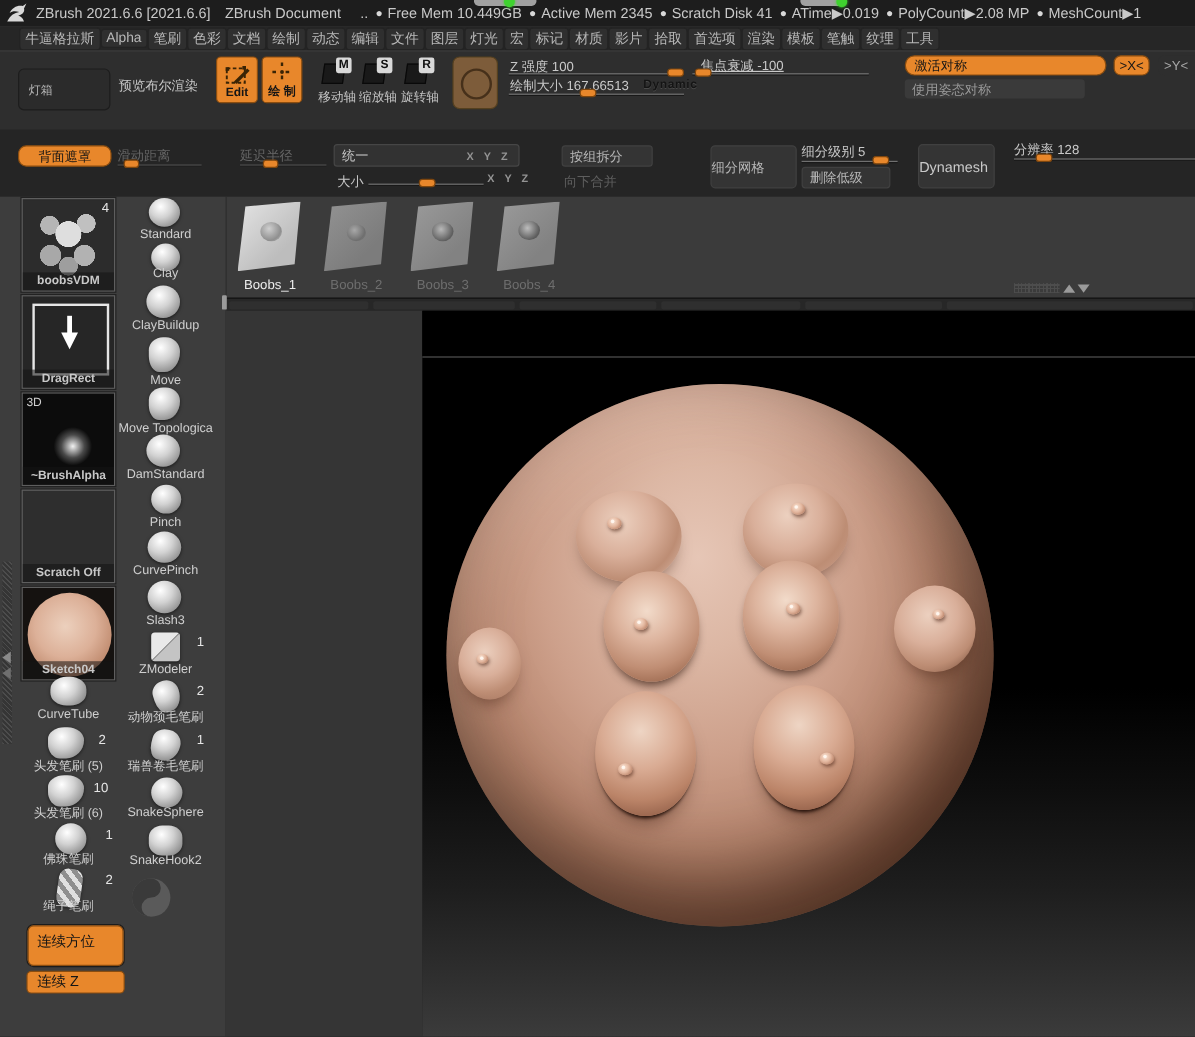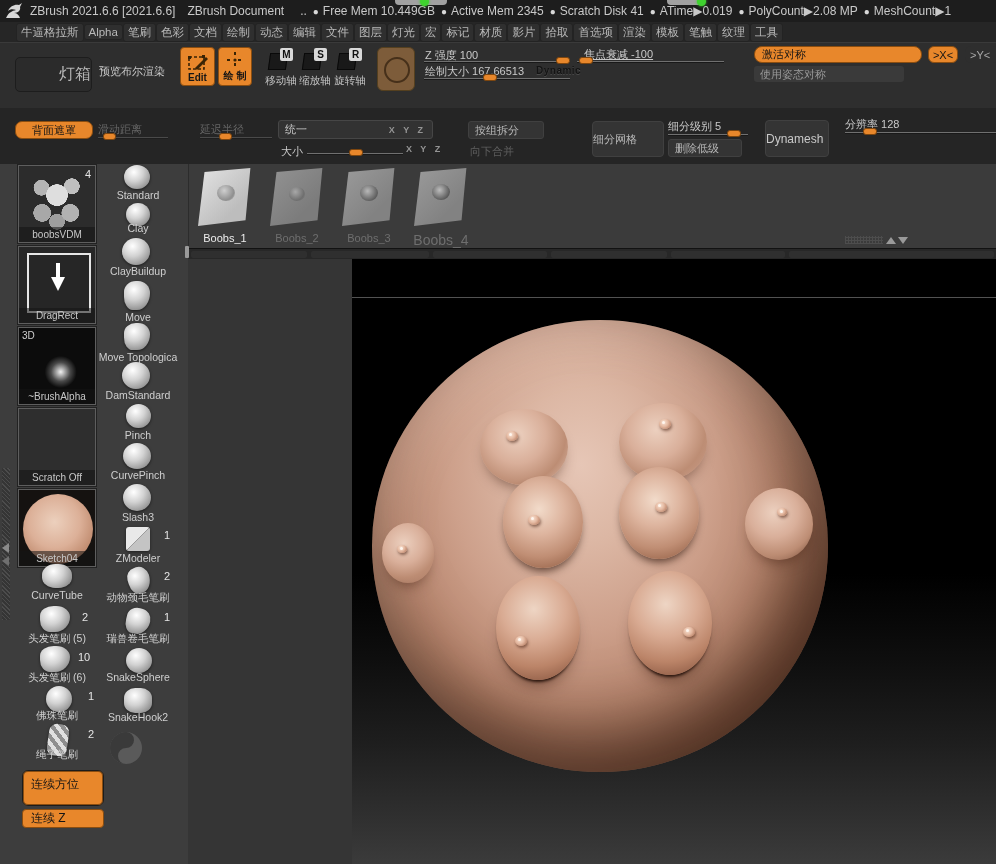--- a/index.html
+++ b/index.html
@@ -16,40 +16,40 @@
   .led{position:absolute;width:9px;height:9px;border-radius:50%;background:#3fd32f;top:-3px;box-shadow:0 0 3px #3fd32f;}
   
   .menubar{left:0;top:22px;width:996px;height:20px;background:#262626;display:flex;align-items:center;
            padding-left:16px;box-sizing:border-box;}
   .menu-item{background:#2f2f2f;border:1px solid #232323;border-radius:3px;color:#b9b9b9;
              font-size:11.5px;padding:1px 4px;white-space:nowrap;}
   
   .shelf1{left:0;top:42px;width:996px;height:66px;background:#2e2e2e;border-top:1px solid #3a3a3a;}
   .shelf2{left:0;top:108px;width:996px;height:56px;background:#252525;}
   .panelbtn{background:#2b2b2b;border:1px solid #1d1d1d;border-radius:5px;color:#b5b5b5;
-            font-size:16px;display:flex;align-items:center;padding-left:8px;box-sizing:border-box;justify-content:flex-end;}
+            font-size:10px;display:flex;align-items:center;padding-left:8px;box-sizing:border-box;}
   .flatbtn{background:#343434;border:1px solid #404040;border-radius:3px;color:#b8b8b8;font-size:11px;
            display:flex;align-items:center;justify-content:flex-start;box-sizing:border-box;}
   .btn-orange{background:#e8872b;border:1px solid #8a4d10;border-radius:5px;color:#151515;
               font-size:11px;display:flex;align-items:center;box-sizing:border-box;}
   .shelf-label{color:#c9c9c9;font-size:11px;white-space:nowrap;}
   .dim{color:#656565;}
   .sline{height:1px;background:#707070;box-shadow:0 1px 0 #191919;}
   .handle{width:14px;height:7px;background:#e8872b;border-radius:3px;border:1px solid #7e460e;box-sizing:border-box;}
   .xyz{color:#949494;font-size:9px;letter-spacing:3px;font-weight:bold;}
   .axis-icon{width:24px;height:22px;}
   .axis-page{position:absolute;left:0;bottom:0;width:16px;height:15px;background:#191919;border:1px solid #090909;transform:skewX(-8deg);}
   .axis-badge{position:absolute;right:0;top:0;width:13px;height:13px;background:#d9d9d9;color:#101010;
               font-size:10px;font-weight:bold;display:flex;align-items:center;justify-content:center;border-radius:2px;}
   .axis-label{color:#c4c4c4;font-size:10.5px;text-align:center;white-space:nowrap;}
   
   .palette{left:0;top:164px;width:188px;height:700px;background:#3d3d3d;border-right:1px solid #2c2c2c;}
   .thumb{background:#2b2b2b;border:1px solid #5e5e5e;box-shadow:0 0 0 1px #222;box-sizing:border-box;}
   .thumb-label{position:absolute;left:0;right:0;bottom:0;height:15px;background:rgba(20,20,20,.55);
-               color:#c8c8c8;font-size:10px;text-align:center;line-height:15px;overflow:hidden;}
+               color:#c8c8c8;font-size:10px;text-align:center;line-height:15px;overflow:hidden;font-weight:bold;}
   .badge-num{color:#e5e5e5;font-size:11px;}
   .brush-icon{border-radius:50%;background:radial-gradient(circle at 38% 30%,#ffffff,#d2d2d2 40%,#949494 78%,#6d6d6d 100%);
               box-shadow:0 1px 3px rgba(0,0,0,.55);}
   .brush-label{color:#cfcfcf;font-size:10.5px;text-align:center;white-space:nowrap;overflow:hidden;}
   .drop{border-radius:55% 55% 60% 40% / 45% 50% 70% 55%;}
   .cube{border-radius:3px;background:linear-gradient(135deg,#e9e9e9 0 48%,#9c9c9c 48% 52%,#c4c4c4 52% 100%);}
   
   .toolrow{left:189px;top:164px;width:807px;height:84px;background:#3b3b3b;}
   .plane{clip-path:polygon(12% 7%,97% 0%,88% 90%,0% 100%);}
   .dotgrip{height:8px;background:repeating-linear-gradient(90deg,#565656 0 1px,transparent 1px 3px),
@@ -396,21 +396,21 @@
   <div class="abs" style="left:268px;top:232px;width:58px;text-align:center;color:#6e6e6e;font-size:11px;"><span>Boobs_2</span></div>
 
   <div class="abs plane" style="left:342px;top:168px;width:54px;height:58px;background:linear-gradient(135deg,#9b9b9b,#828282 70%);">
     <div style="position:absolute;left:34%;top:30%;width:18px;height:16px;border-radius:50%;background:radial-gradient(circle at 42% 38%,#b8b8b8,#5e5e5e 70%,rgba(0,0,0,0));"></div>
   </div>
   <div class="abs" style="left:340px;top:232px;width:58px;text-align:center;color:#6e6e6e;font-size:11px;"><span>Boobs_3</span></div>
 
   <div class="abs plane" style="left:414px;top:168px;width:54px;height:58px;background:linear-gradient(135deg,#9b9b9b,#828282 70%);">
     <div style="position:absolute;left:34%;top:28%;width:18px;height:16px;border-radius:50%;background:radial-gradient(circle at 42% 38%,#bdbdbd,#5a5a5a 70%,rgba(0,0,0,0));"></div>
   </div>
-  <div class="abs" style="left:412px;top:232px;width:58px;text-align:center;color:#6e6e6e;font-size:14px;"><span>Boobs_4</span></div>
+  <div class="abs" style="left:412px;top:232px;width:58px;text-align:center;color:#6e6e6e;font-size:11px;"><span>Boobs_4</span></div>
 
   <div class="abs dotgrip" style="left:845px;top:236px;width:38px;"></div>
   <div class="abs tri" style="left:886px;top:237px;border-left:5px solid transparent;border-right:5px solid transparent;border-bottom:7px solid #9a9a9a;"></div>
   <div class="abs tri" style="left:898px;top:237px;border-left:5px solid transparent;border-right:5px solid transparent;border-top:7px solid #9a9a9a;"></div>
 
   <div class="abs divbar">
     <div class="divseg" style="left:2px;width:116px;"></div>
     <div class="divseg" style="left:122px;width:118px;"></div>
     <div class="divseg" style="left:244px;width:114px;"></div>
     <div class="divseg" style="left:362px;width:116px;"></div>

